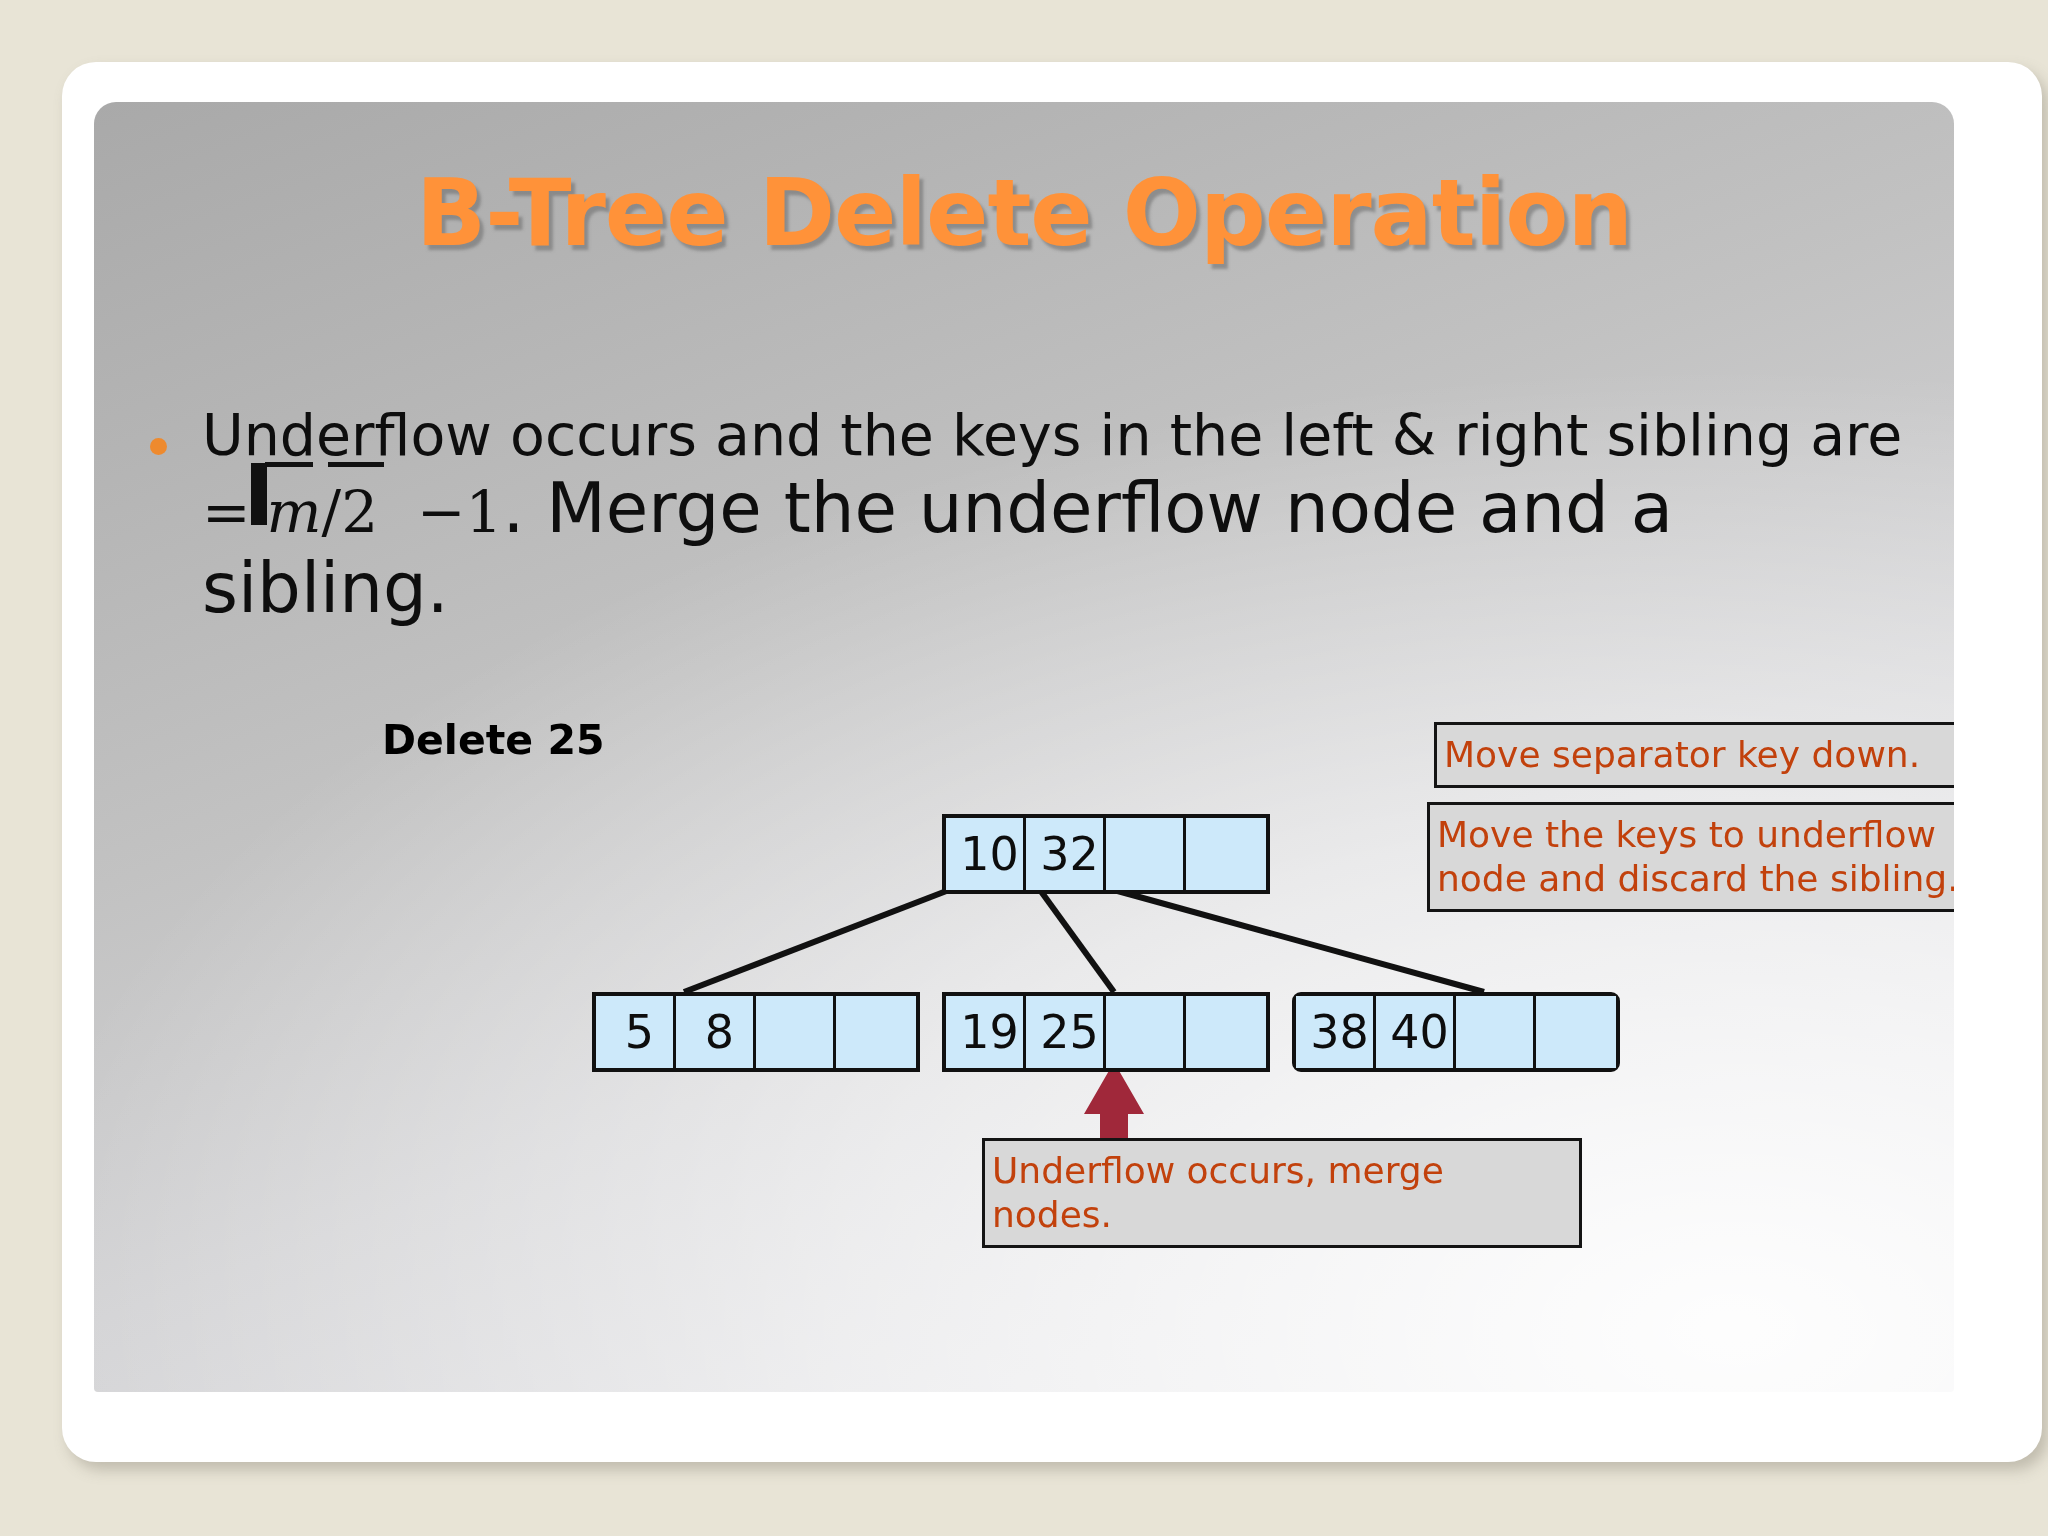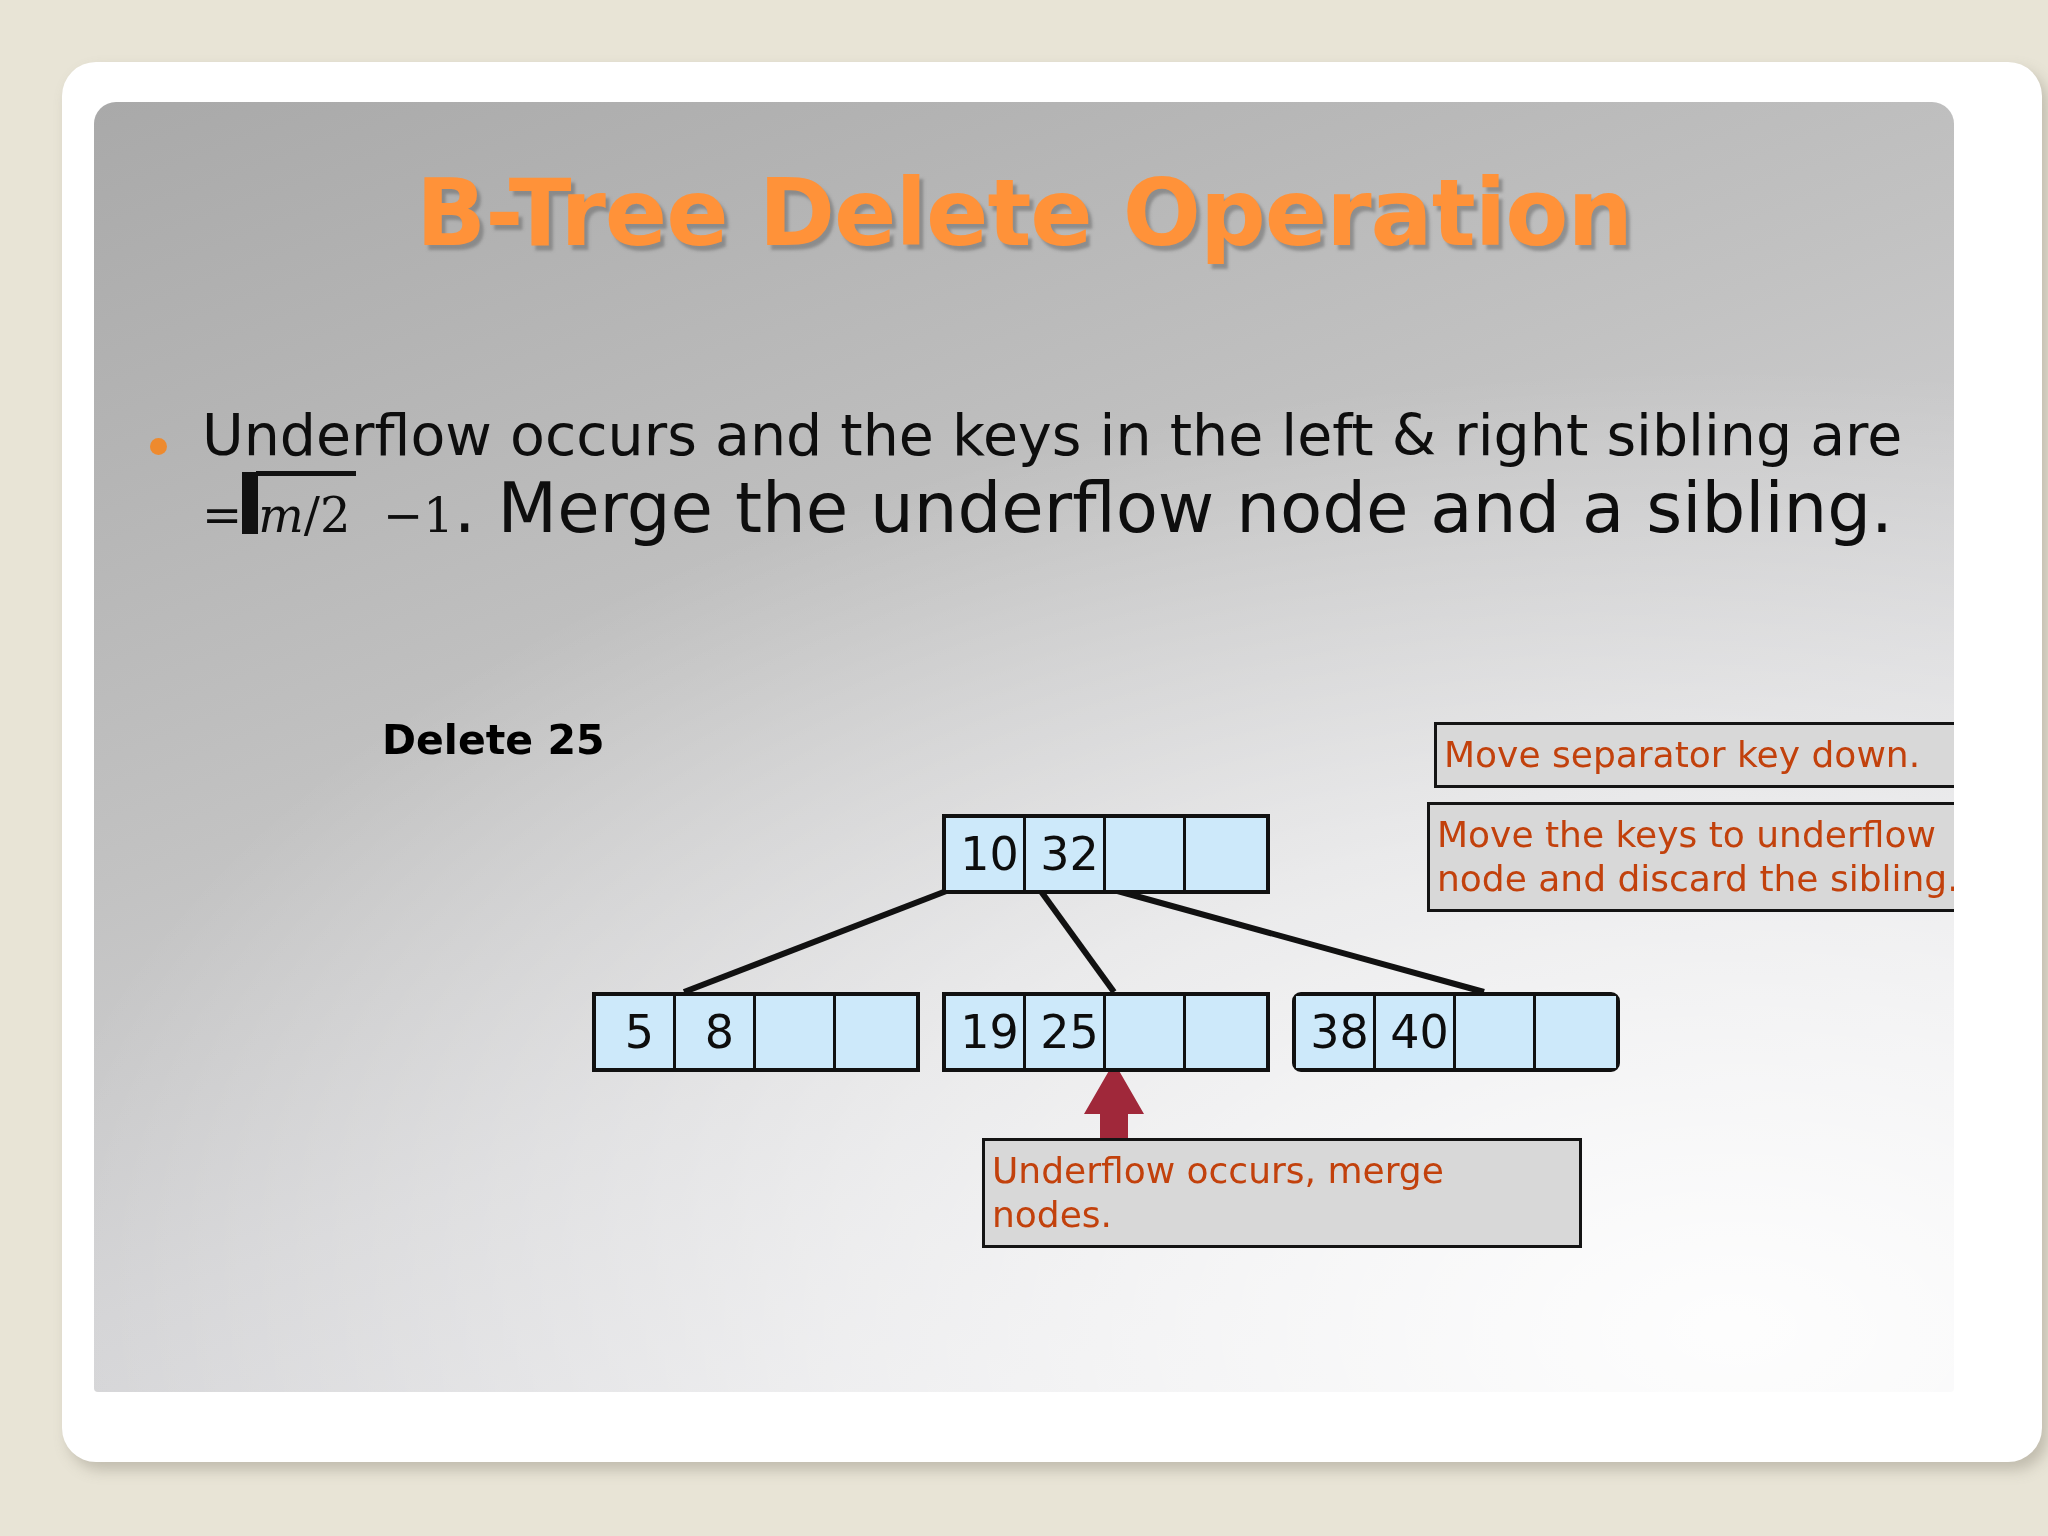--- a/index.html
+++ b/index.html
@@ -73,21 +73,21 @@
   }
   .bullet-text {
     margin-left: 62px;
     font-size: 57px;
     line-height: 1.16;
     color: #0e0e0e;
     font-family: "DejaVu Sans", sans-serif;
   }
   .eq {
     font-family: "DejaVu Serif", serif;
-    font-size: 48px;
+    font-size: 58px;
     white-space: nowrap;
     text-align: right;
   }
   .eq .eqsign { font-family: "DejaVu Serif", serif; }
   .ceil-wrap {
     position: relative;
     display: inline-block;
     padding: 0 2px 0 16px;
   }
   .ceil-left {

